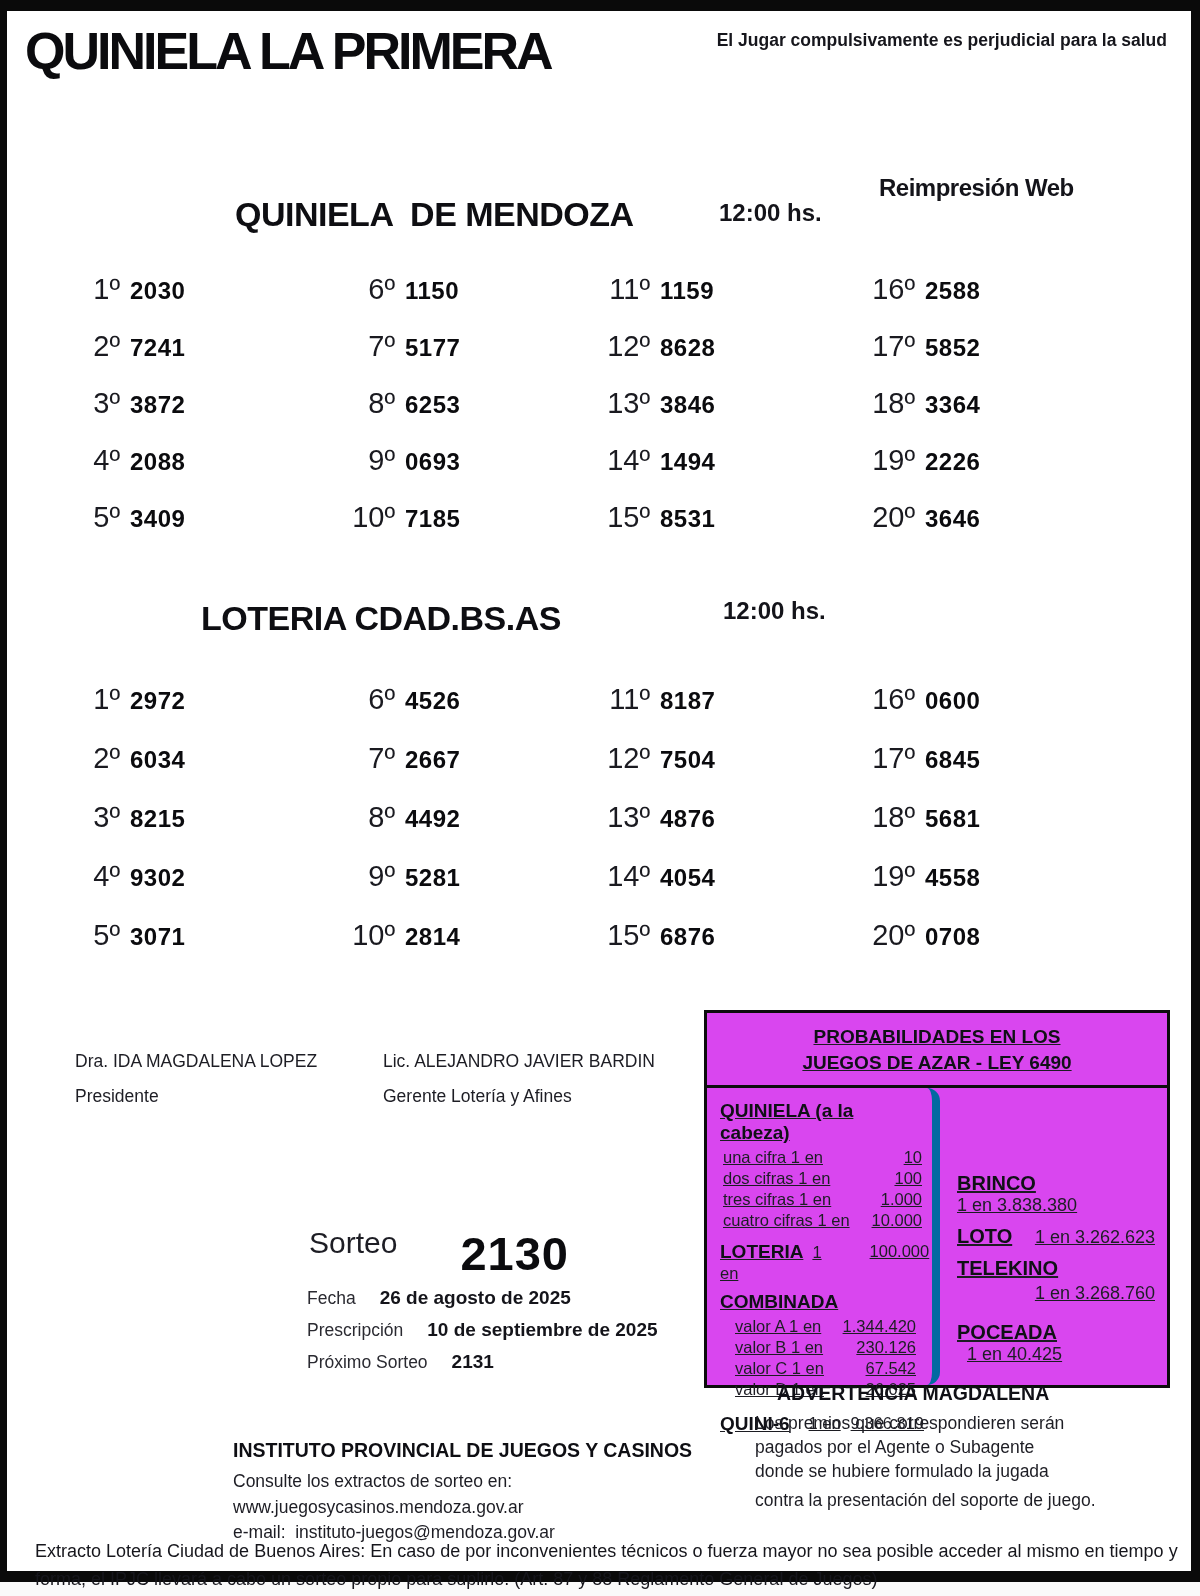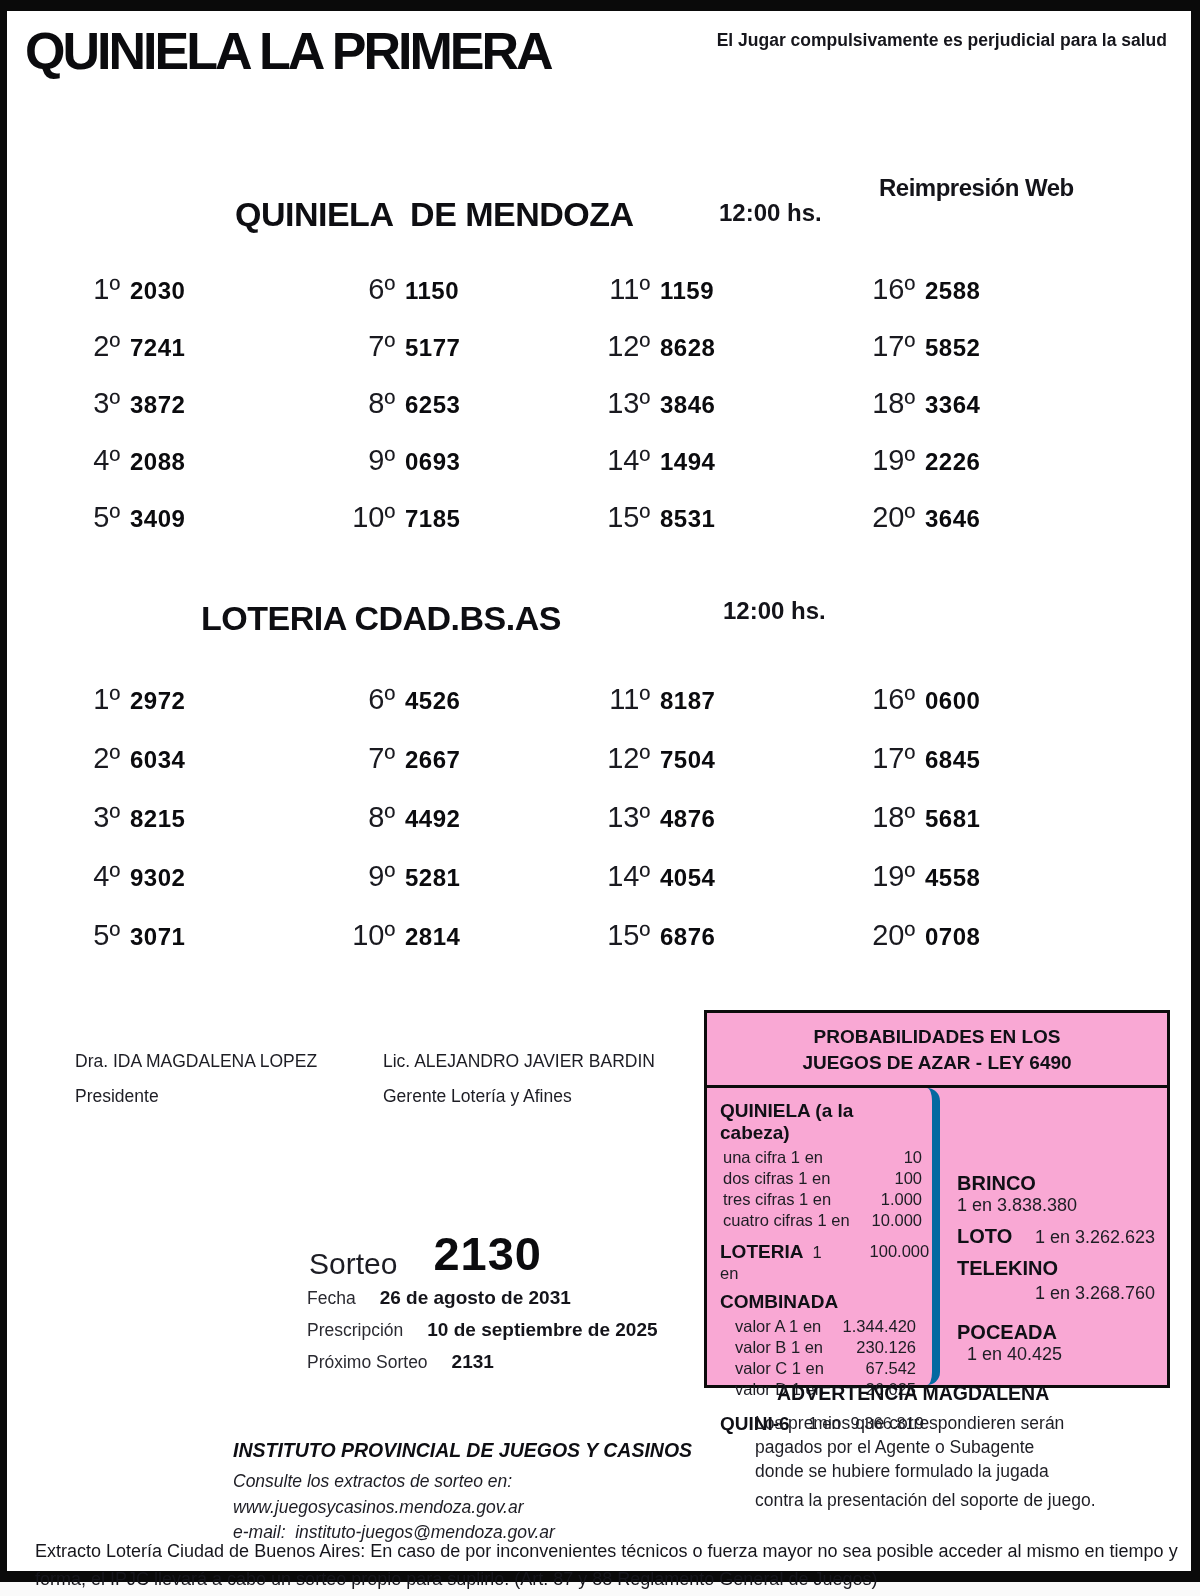--- a/index.html
+++ b/index.html
@@ -36,21 +36,21 @@
   .g2{left:55px;top:672px;grid-template-columns:275px 255px 265px 253px;grid-template-rows:repeat(5,59px);}
   .cell{display:flex;align-items:baseline;}
   .pos{width:58px;text-align:right;font-size:29px;color:#1a1a20;flex:none;}
   .num{font-size:24px;font-weight:bold;color:#0b0b0e;margin-left:10px;letter-spacing:0.5px;}
 
   .sig-wrap{left:68px;top:1040px;display:flex;}
   .sig{width:308px;}
   .sig-name{font-size:17.5px;color:#1d1d24;}
   .sig-role{font-size:17.5px;color:#1d1d24;margin-top:14px;}
 
-  .prob-box{left:697px;top:999px;width:466px;height:378px;box-sizing:border-box;border:3px solid #0c0c0c;background:#f9a8d4;}
+  .prob-box{left:697px;top:999px;width:466px;height:378px;box-sizing:border-box;border:3px solid #0c0c0c;background:#d946ef;text-decoration:underline;}
   .prob-title{text-align:center;font-weight:bold;font-size:19px;line-height:26px;color:#101016;
     padding:11px 0 9px 0;border-bottom:3px solid #0c0c0c;}
   .prob-body{display:flex;height:calc(100% - 75px);}
   .prob-left{width:233px;box-sizing:border-box;border-right:8px solid #0369a1;padding:10px 6px 6px 13px;border-radius:13px;}
   .prob-h{font-weight:bold;font-size:19px;color:#101016;margin:2px 0 3px 0;}
   .prow{display:flex;justify-content:space-between;font-size:16.5px;line-height:21px;color:#1d1d24;padding-right:4px;}
   .prow .pv{text-align:right;}
   .prow-group .prow{padding-left:3px;}
   .loteria-row{margin-top:10px;font-size:16.5px;gap:48px;}
   .loteria-row b{font-size:19px;color:#101016;}
@@ -61,29 +61,29 @@
   .mid{margin-left:9px;}
 
   .prob-right{flex:1;box-sizing:border-box;padding:84px 12px 0 17px;}
   .prob-right-row{display:flex;flex-wrap:wrap;justify-content:space-between;align-items:flex-end;margin-bottom:9px;}
   .prob-right-row .label{font-weight:bold;font-size:20px;color:#101016;}
   .prob-right-row .value{font-size:18px;color:#1d1d24;}
   .prob-right div:nth-of-type(3) .value{width:100%;text-align:right;margin-top:3px;}
   .prob-right div:nth-of-type(4){margin-top:17px;}
   .prob-right div:nth-of-type(4) .value{margin-left:10px;}
 
-  .sorteo-row{left:302px;top:1215px;display:flex;align-items:flex-end;}
+  .sorteo-row{left:302px;top:1215px;display:flex;align-items:flex-start;gap:27px;}
   .sorteo-label{font-size:30px;color:#1d1d24;}
   .sorteo-number{font-size:47px;font-weight:bold;color:#0b0b0e;margin-left:36px;letter-spacing:1px;}
   .meta-row{left:300px;display:flex;align-items:baseline;}
   .m1{top:1276px;}.m2{top:1308px;}.m3{top:1340px;}
   .ml{font-size:17.5px;color:#2a2a31;}
   .mv{font-size:19px;font-weight:bold;color:#14141a;margin-left:24px;}
 
-  .institute{left:226px;top:1428px;font-style:italic;}
+  .institute{left:226px;top:1428px;}
   .inst-name{font-size:19.5px;font-weight:bold;color:#0e0e13;margin-bottom:7px;}
   .inst-line{font-size:17.5px;color:#1d1d24;line-height:25.5px;white-space:pre-wrap;}
 
   .advertencia{left:700px;top:1371px;width:470px;}
   .adv-title{font-size:19.5px;font-weight:bold;color:#101016;padding-left:70px;}
   .adv-lines{padding-left:48px;margin-top:6px;}
   .adv-lines div{font-size:17.5px;line-height:24px;color:#1d1d24;}
   .adv-lines div:nth-of-type(4){margin-top:5px;}
 
   .footer{left:28px;top:1526px;width:1162px;font-size:18px;line-height:28px;color:#16161c;}
@@ -407,21 +407,21 @@
         </div>
     </div>
   </div>
 
   <div class="abs sorteo-row">
     <span class="sorteo-label">Sorteo</span>
     <span class="sorteo-number">2130</span>
   </div>
   <div class="abs meta-row m1">
     <span class="ml">Fecha</span>
-    <span class="mv">26 de agosto de 2031</span>
+    <span class="mv">26 de agosto de 2025</span>
   </div>
   <div class="abs meta-row m2">
     <span class="ml">Prescripción</span>
     <span class="mv">10 de septiembre de 2025</span>
   </div>
   <div class="abs meta-row m3">
     <span class="ml">Próximo Sorteo</span>
     <span class="mv">2131</span>
   </div>
 

